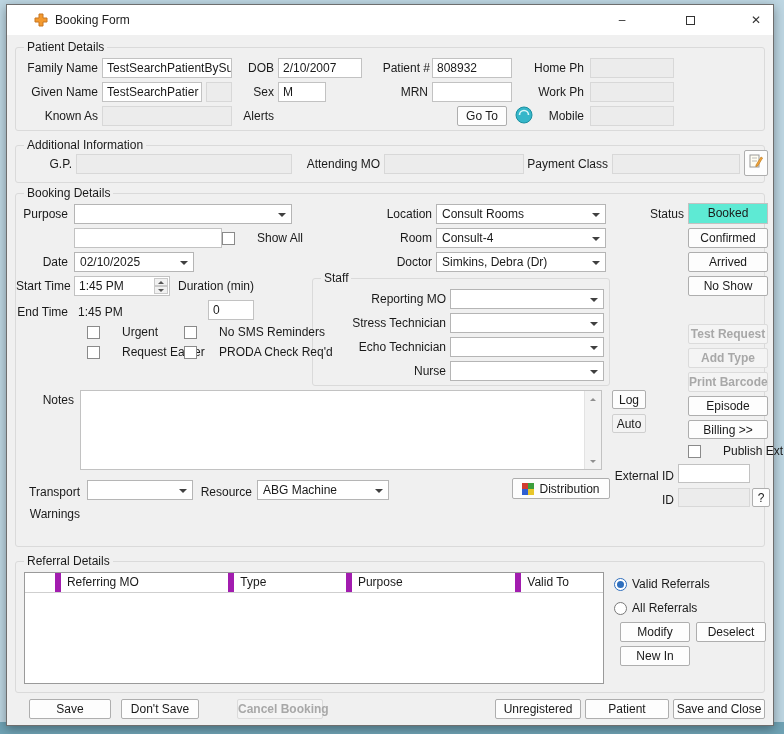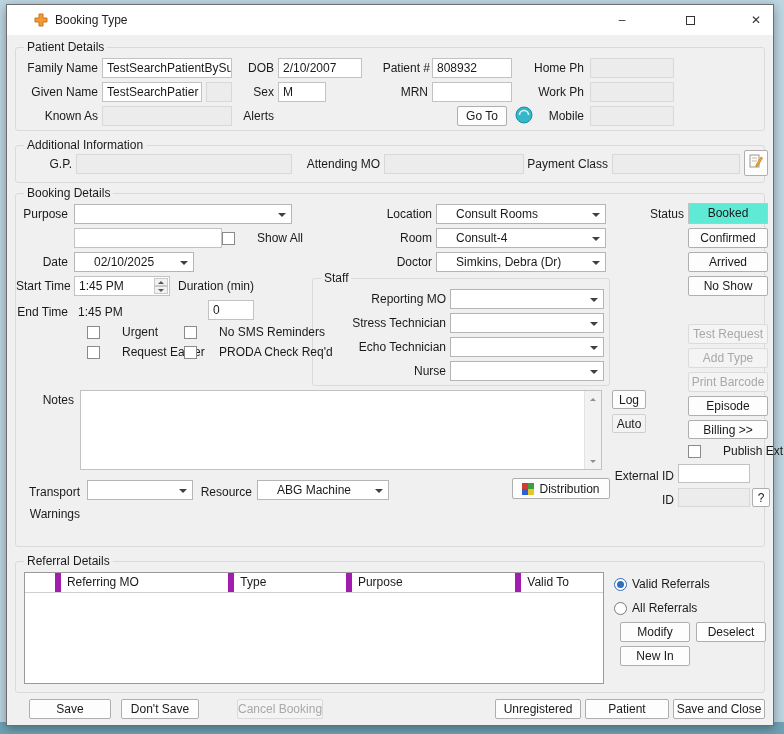--- a/index.html
+++ b/index.html
@@ -29,25 +29,25 @@
   .group { position: absolute; border: 1px solid #dadada; border-radius: 3px; }
   .legend { position: absolute; top: -8px; left: 8px; background: #f0f0f0; padding: 0 3px; font-size: 12px; line-height: 15px; white-space: nowrap; }
 
   .lbl { position: absolute; height: 20px; line-height: 20px; font-size: 12px; text-align: right; white-space: nowrap; }
   .lbl.left { text-align: left; }
 
   .fld { position: absolute; height: 20px; background: #ffffff; border: 1px solid #c2c2c2; font-size: 12px; line-height: 18px; padding: 0 4px; white-space: nowrap; overflow: hidden; }
   .fld.dis { background: #ececec; border-color: #d8d8d8; }
   .fld.center { text-align: center; }
 
-  .dd { position: absolute; height: 20px; background: #ffffff; border: 1px solid #b5b5b5; font-size: 12px; line-height: 18px; padding: 0 18px 0 19px; white-space: nowrap; overflow: hidden; }
+  .dd { position: absolute; height: 20px; background: #ffffff; border: 1px solid #b5b5b5; font-size: 12px; line-height: 18px; padding: 0 18px 0 5px; white-space: nowrap; overflow: hidden; }
   .dd .arr { position: absolute; right: 5px; top: 8px; width: 0; height: 0; border-left: 4px solid transparent; border-right: 4px solid transparent; border-top: 4px solid #404040; }
 
   .btn { position: absolute; height: 20px; background: #fdfdfd; border: 1px solid #aeaeae; border-radius: 2px; font-size: 12px; line-height: 18px; text-align: center; white-space: nowrap; }
-  .btn.dis { color: #a8a8a8; background: #f4f4f4; border-color: #dbdbdb; }
+  .btn.dis { color: #a8a8a8; background: #f4f4f4; border-color: #dbdbdb; font-weight: bold; }
   .btn.flat { background: #f3f3f3; border-color: #cfcfcf; }
   .btn.icon-btn { display: flex; align-items: center; justify-content: center; gap: 5px; }
 
   .chk { position: absolute; display: flex; align-items: center; gap: 22px; height: 16px; font-size: 12px; white-space: nowrap; }
   .chk .box { width: 13px; height: 13px; background: #fff; border: 1px solid #8a8a8a; flex: 0 0 13px; }
 
   .radio { position: absolute; display: flex; align-items: center; gap: 5px; height: 16px; font-size: 12px; white-space: nowrap; }
   .radio .circ { width: 13px; height: 13px; border-radius: 50%; background: #fff; border: 1px solid #7a7a7a; flex: 0 0 13px; position: relative; }
   .radio.sel .circ { border-color: #2f6fbe; }
   .radio.sel .circ::after { content: ""; position: absolute; left: 2px; top: 2px; width: 7px; height: 7px; border-radius: 50%; background: #2f6fbe; }
@@ -76,21 +76,21 @@
 <div class="bg-strip"></div>
 
 <div class="dialog">
 
   <div class="titlebar">
     <span class="app-icon">
       <svg width="16" height="16" viewBox="0 0 16 16">
           <path d="M6 2h4v4h4v4h-4v4H6v-4H2V6h4z" fill="#f49a2e" stroke="#c77722" stroke-width="1"></path>
         </svg>
     </span>
-    <span class="title-text">Booking Type</span>
+    <span class="title-text">Booking Form</span>
     <div class="win-btn" style="left:598px">
         <span>–</span>
       </div>
     <div class="win-btn" style="left:666px">
         <span class="max-glyph"></span>
       </div>
     <div class="win-btn" style="left:732px">
         <span>✕</span>
       </div>
   </div>

